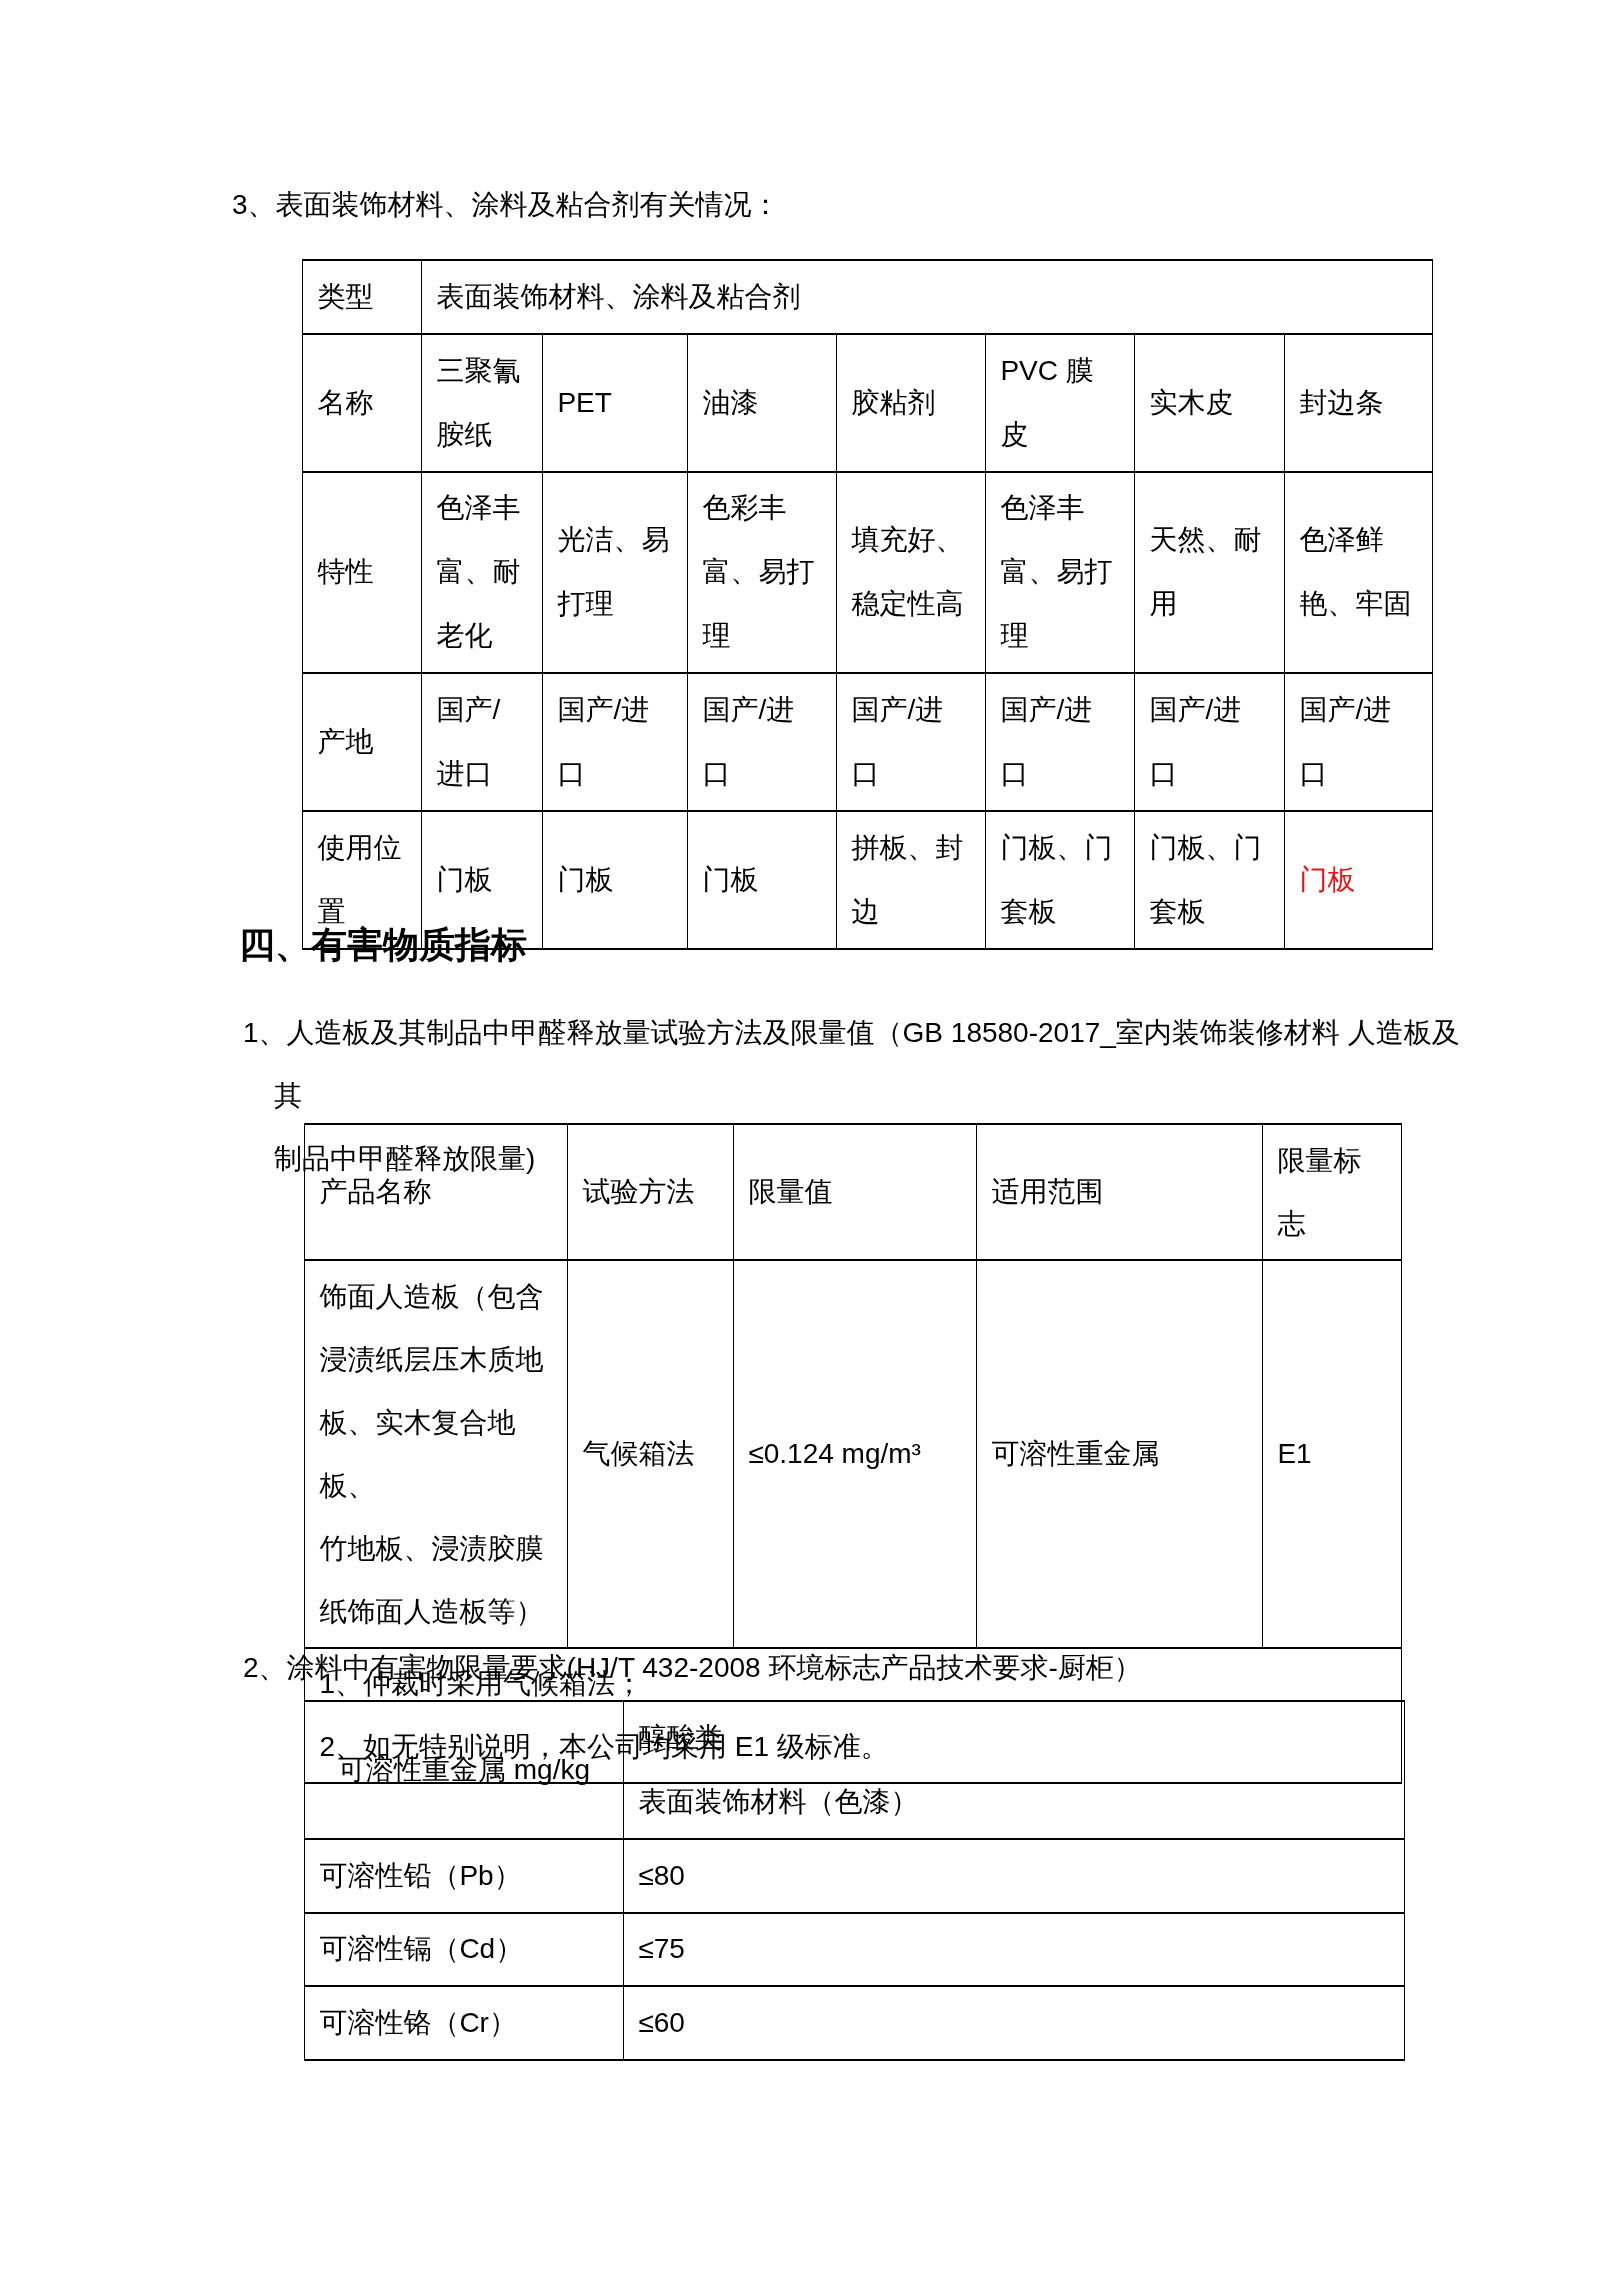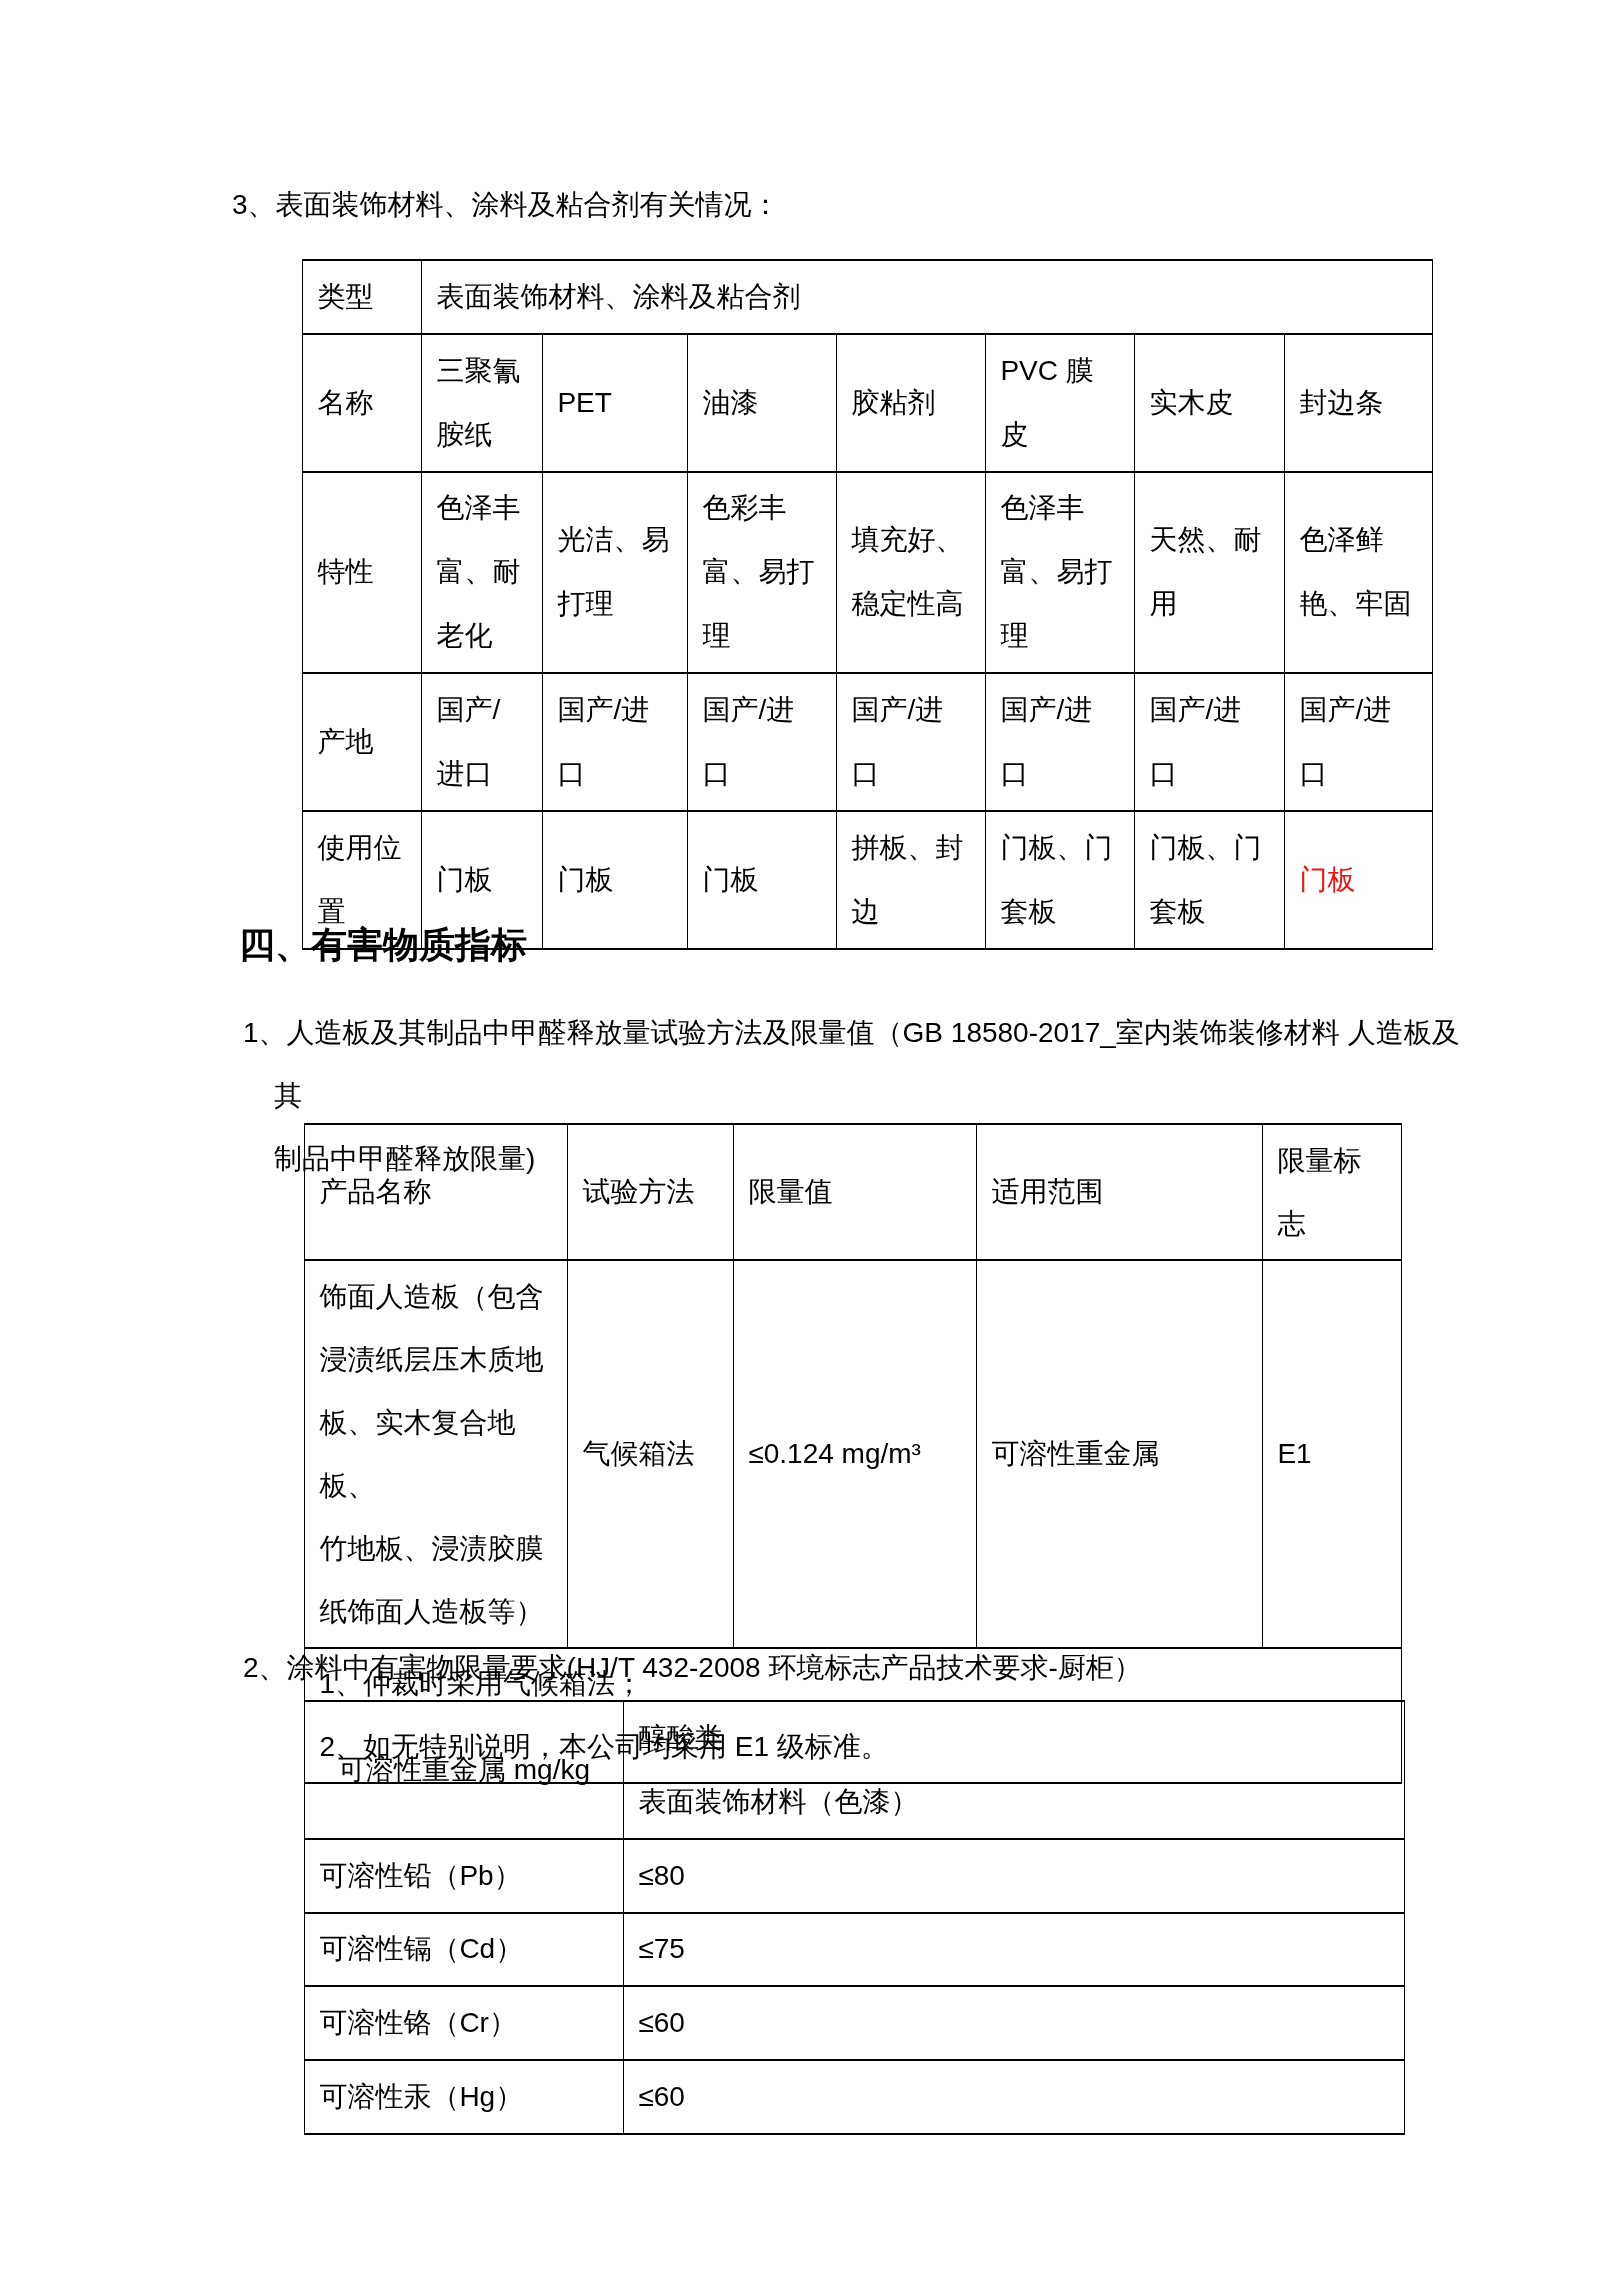--- a/index.html
+++ b/index.html
@@ -171,19 +171,15 @@
     <td>≤80</td>
   </tr>
   <tr style="height:63px;">
     <td>可溶性镉（Cd）</td>
     <td>≤75</td>
   </tr>
   <tr style="height:63px;">
     <td>可溶性铬（Cr）</td>
     <td>≤60</td>
   </tr>
-  <tr style="height:63px;">
-    <td>可溶性汞（Hg）</td>
-    <td>≤60</td>
-  </tr>
 </tbody>
   </table>
 
 
 </body></html>

